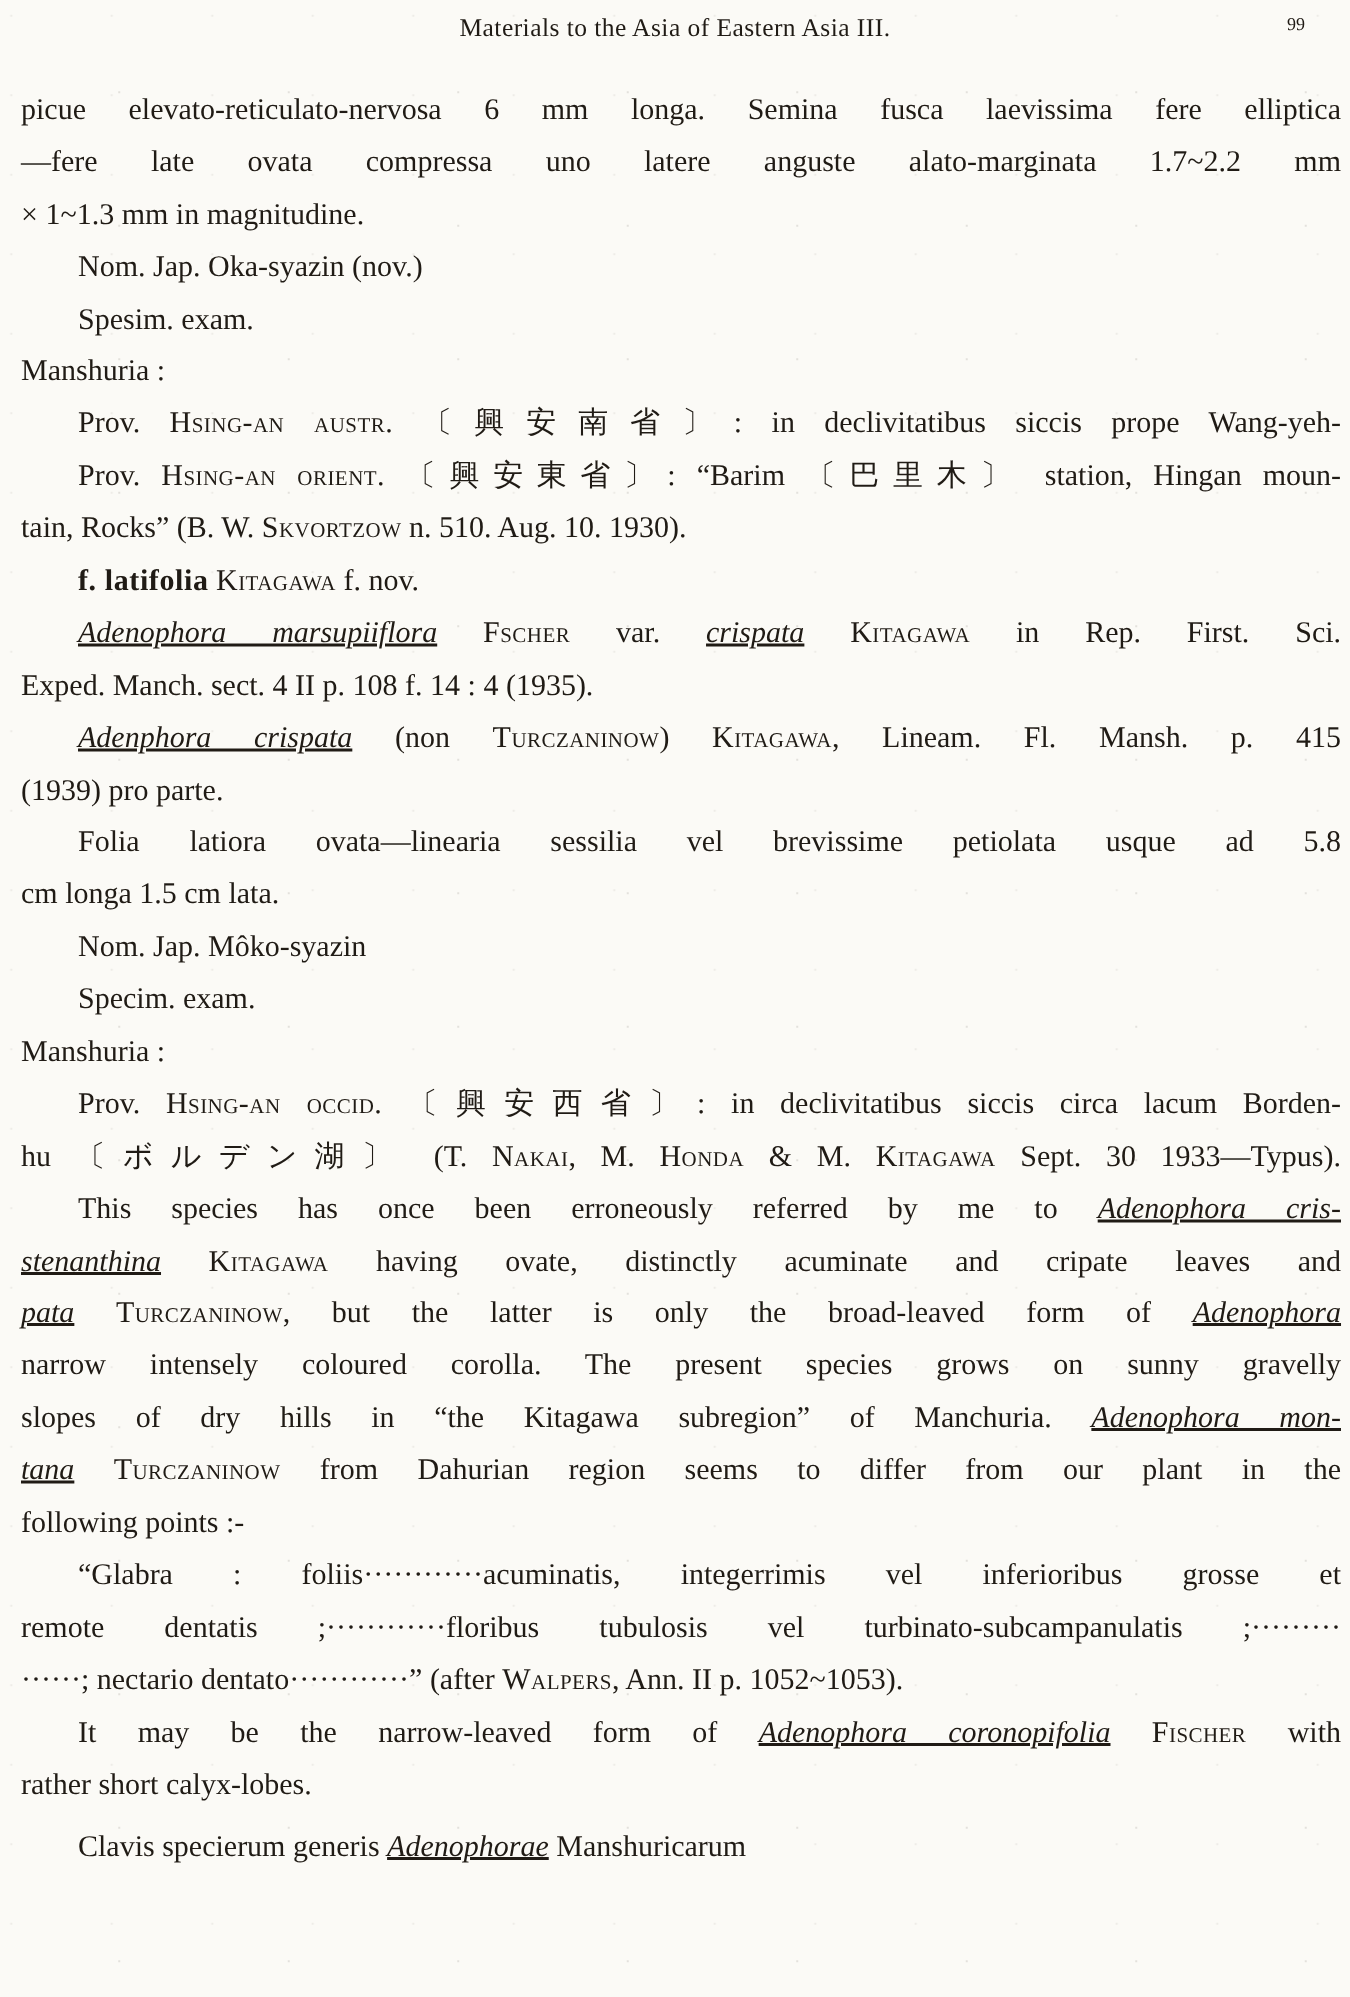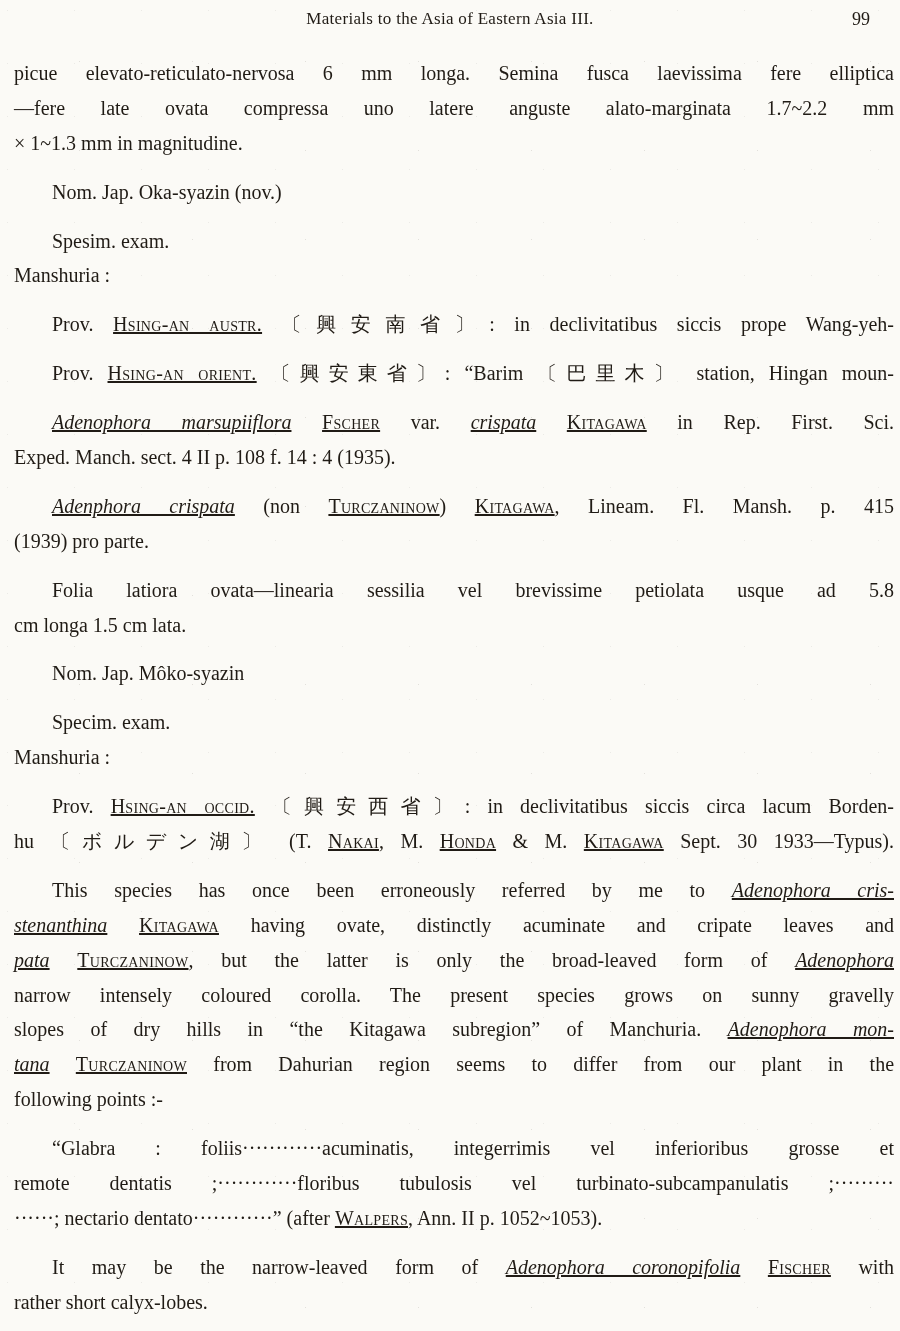--- a/index.html
+++ b/index.html
@@ -20,50 +20,52 @@
       radial-gradient(rgba(50,40,30,0.08) 0.6px, transparent 0.9px);
     background-size: 113px 89px, 67px 53px;
     background-position: 23px 17px, 41px 37px;
     pointer-events: none;
   }
   .running-head {
     position: absolute; top: 9px; left: 0; width: 100%;
     text-align: center; font-size: 17px; letter-spacing: 0.3px;
   }
   .page-num {
-    position: absolute; top: 9px; right: 30px; font-size: 18px;
+    position: absolute; top: 9px; right: 30px; font-size: 12px;
   }
   .page-body {
     position: absolute; top: 56px; left: 14px; width: 880px;
     font-size: 20px;
   }
   .line { line-height: 34.9px; height: 34.9px; text-align: left; }
-  .line.indent { text-indent: 38px; margin-top: 14px; }
+  .line.indent { text-indent: 38px; }
   .line.fill { text-align: justify; text-align-last: justify; }
   .line.gap-before { margin-top: 7px; }
   .st-i  { font-style: italic; text-decoration: underline; }
-  .st-sc { font-variant: small-caps; letter-spacing: 0.3px; text-decoration: underline; }
+  .st-sc { font-variant: small-caps; letter-spacing: 0.3px; }
   .st-b  { font-weight: bold; letter-spacing: 0.4px; }
 </style>
 </head>
 <body>
 
 <div class="running-head">Materials to the Asia of Eastern Asia III.</div>
 
 <div class="page-num">99</div>
 
 <div class="page-body">
     <div class="line fill"><span class="st-n">picue elevato-reticulato-nervosa 6 mm longa. Semina fusca laevissima fere elliptica</span></div>
     <div class="line fill"><span class="st-n">—fere late ovata compressa uno latere anguste alato-marginata 1.7~2.2 mm</span></div>
     <div class="line"><span class="st-n">× 1~1.3 mm in magnitudine.</span></div>
     <div class="line indent"><span class="st-n">Nom. Jap. Oka-syazin (nov.)</span></div>
     <div class="line indent"><span class="st-n">Spesim. exam.</span></div>
     <div class="line"><span class="st-n">Manshuria :</span></div>
     <div class="line indent fill"><span class="st-n">Prov. </span><span class="st-sc">Hsing-an austr.</span><span class="st-n"> 〔興安南省〕: in declivitatibus siccis prope Wang-yeh-</span></div>
     <div class="line indent fill"><span class="st-n">Prov. </span><span class="st-sc">Hsing-an orient.</span><span class="st-n"> 〔興安東省〕: “Barim 〔巴里木〕 station, Hingan moun-</span></div>
+    <div class="line"><span class="st-n">tain, Rocks” (B. W. </span><span class="st-sc">Skvortzow</span><span class="st-n"> n. 510. Aug. 10. 1930).</span></div>
+    <div class="line indent"><span class="st-b">f. latifolia</span><span class="st-n"> </span><span class="st-sc">Kitagawa</span><span class="st-n"> f. nov.</span></div>
     <div class="line indent fill"><span class="st-i">Adenophora marsupiiflora</span><span class="st-n"> </span><span class="st-sc">Fscher</span><span class="st-n"> var. </span><span class="st-i">crispata</span><span class="st-n"> </span><span class="st-sc">Kitagawa</span><span class="st-n"> in Rep. First. Sci.</span></div>
     <div class="line"><span class="st-n">Exped. Manch. sect. 4 II p. 108 f. 14 : 4 (1935).</span></div>
     <div class="line indent fill"><span class="st-i">Adenphora crispata</span><span class="st-n"> (non </span><span class="st-sc">Turczaninow</span><span class="st-n">) </span><span class="st-sc">Kitagawa</span><span class="st-n">, Lineam. Fl. Mansh. p. 415</span></div>
     <div class="line"><span class="st-n">(1939) pro parte.</span></div>
     <div class="line indent fill"><span class="st-n">Folia latiora ovata—linearia sessilia vel brevissime petiolata usque ad 5.8</span></div>
     <div class="line"><span class="st-n">cm longa 1.5 cm lata.</span></div>
     <div class="line indent"><span class="st-n">Nom. Jap. Môko-syazin</span></div>
     <div class="line indent"><span class="st-n">Specim. exam.</span></div>
     <div class="line"><span class="st-n">Manshuria :</span></div>
     <div class="line indent fill"><span class="st-n">Prov. </span><span class="st-sc">Hsing-an occid.</span><span class="st-n"> 〔興安西省〕: in declivitatibus siccis circa lacum Borden-</span></div>

